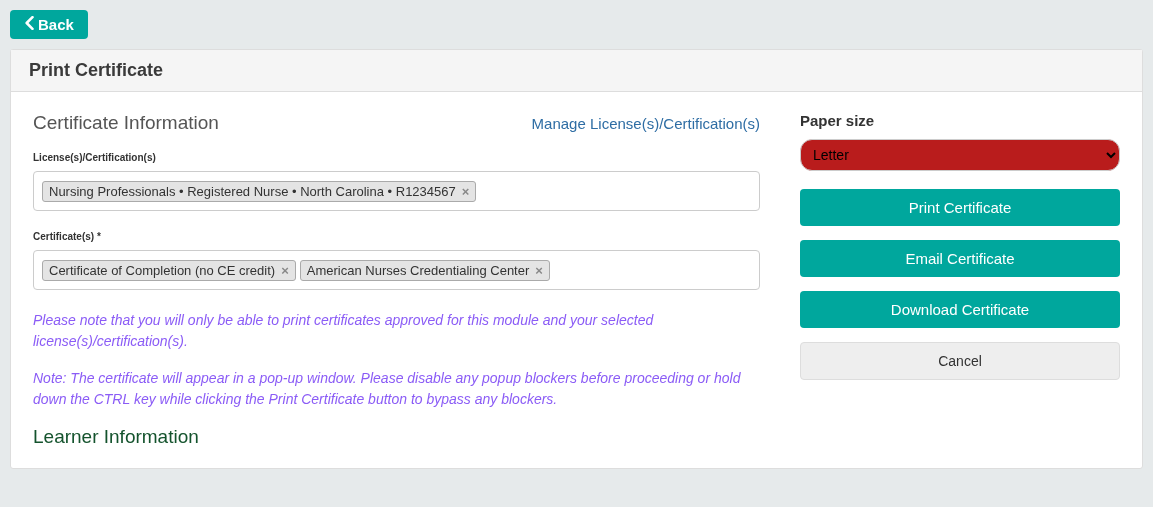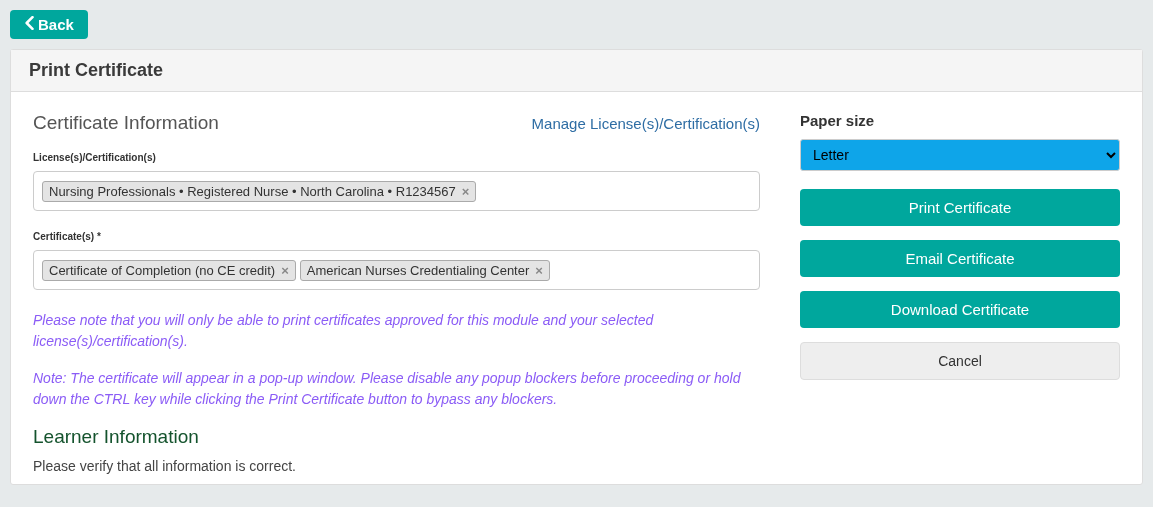--- a/index.html
+++ b/index.html
@@ -109,24 +109,24 @@
       color: #14532d;
       font-weight: 400;
       margin-bottom: 10px;
     }
     .verify-text { color: #444; }
     .right-label { font-weight: 700; margin-bottom: 10px; font-size: 15px; }
     .select {
       width: 100%;
       padding: 6px 8px;
       border: 1px solid #ccc;
-      border-radius: 3px;
+      border-radius: 12px;
       font-size: 14px;
       margin-bottom: 18px;
-      background: #0ea5e9;
+      background: #b91c1c;
     }
     .action-btn {
       width: 100%;
       background: #00a79d;
       color: #fff;
       border: none;
       border-radius: 4px;
       padding: 10px 0;
       font-size: 15px;
       margin-bottom: 14px;
@@ -186,21 +186,20 @@
         <span class="tag">
           <span>American Nurses Credentialing Center</span>
           <span class="tag-remove">×</span>
         </span>
       </div>
 
       <p class="note">Please note that you will only be able to print certificates approved for this module and your selected license(s)/certification(s).</p>
       <p class="note">Note: The certificate will appear in a pop-up window. Please disable any popup blockers before proceeding or hold down the CTRL key while clicking the Print Certificate button to bypass any blockers.</p>
 
       <h3 class="subsection-title">Learner Information</h3>
-      <p class="verify-text">Please verify that all information is correct.</p>
     </div>
 
     <div class="right-col">
       <div class="right-label">Paper size</div>
       <select class="select">
         <option>Letter</option>
       </select>
       <button class="action-btn">Print Certificate</button>
       <button class="action-btn">Email Certificate</button>
       <button class="action-btn">Download Certificate</button>

